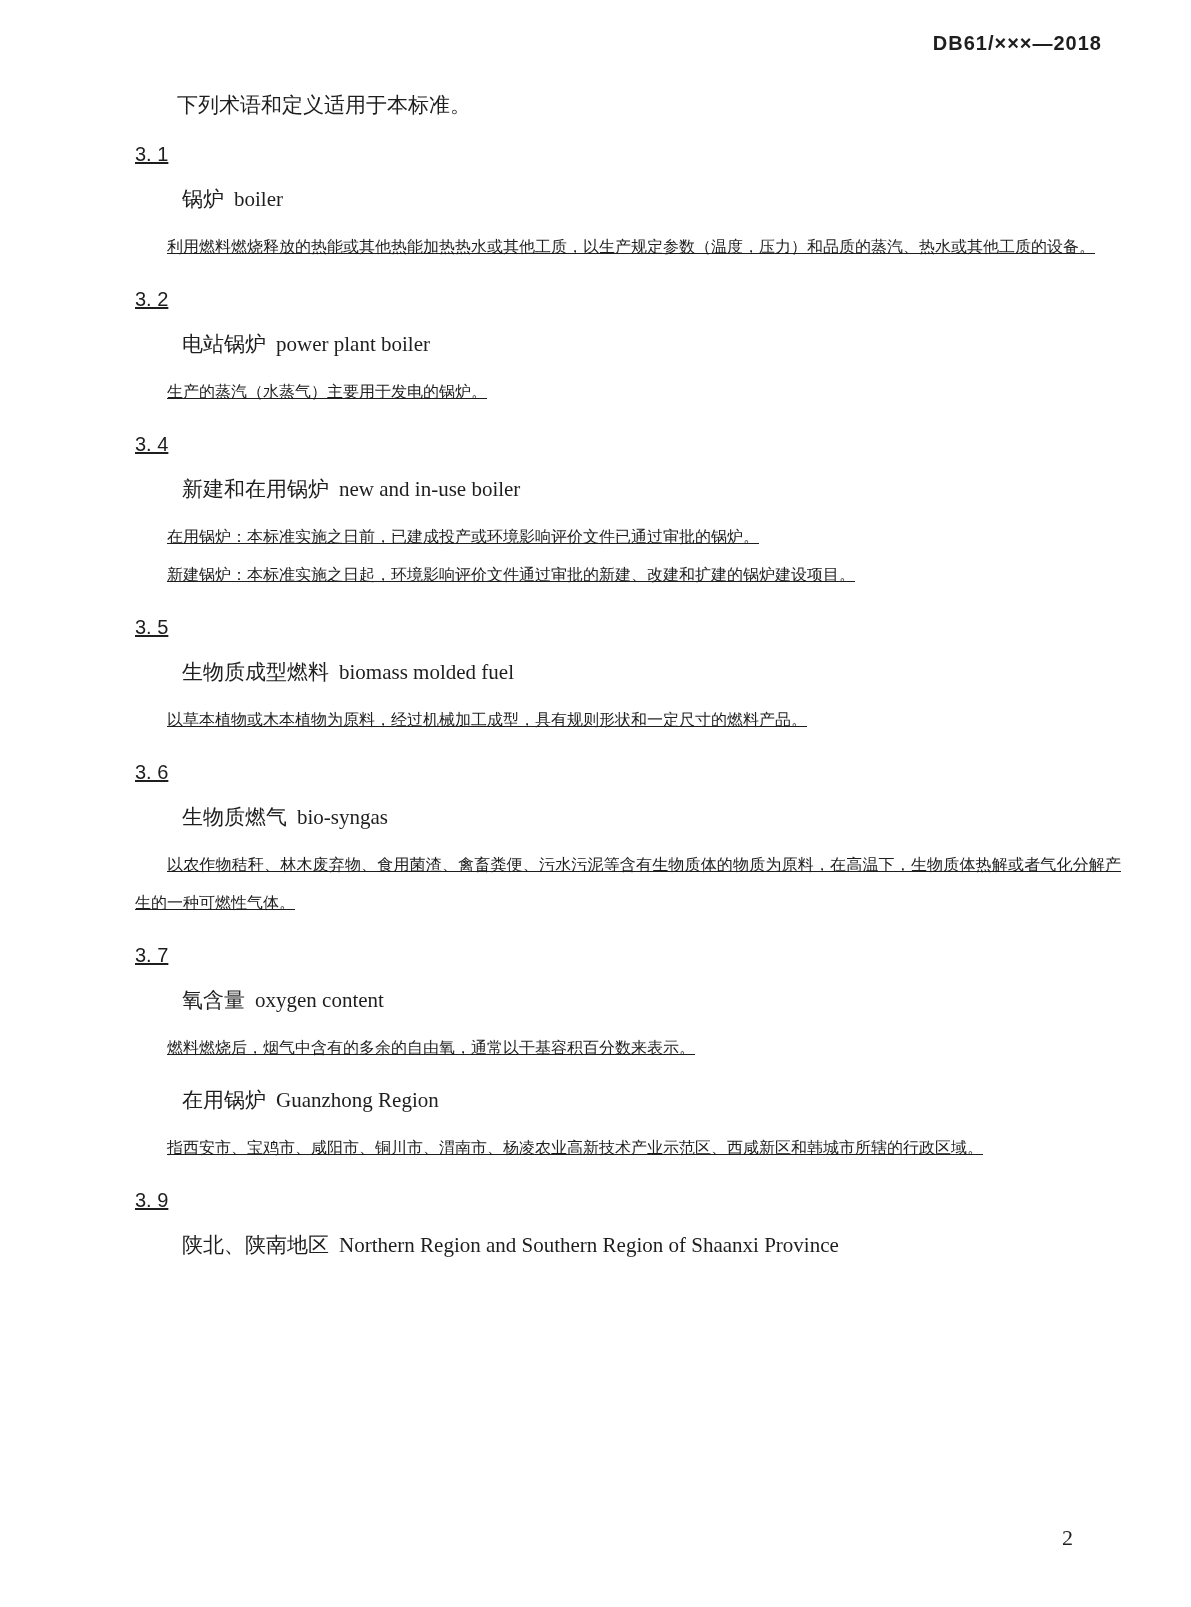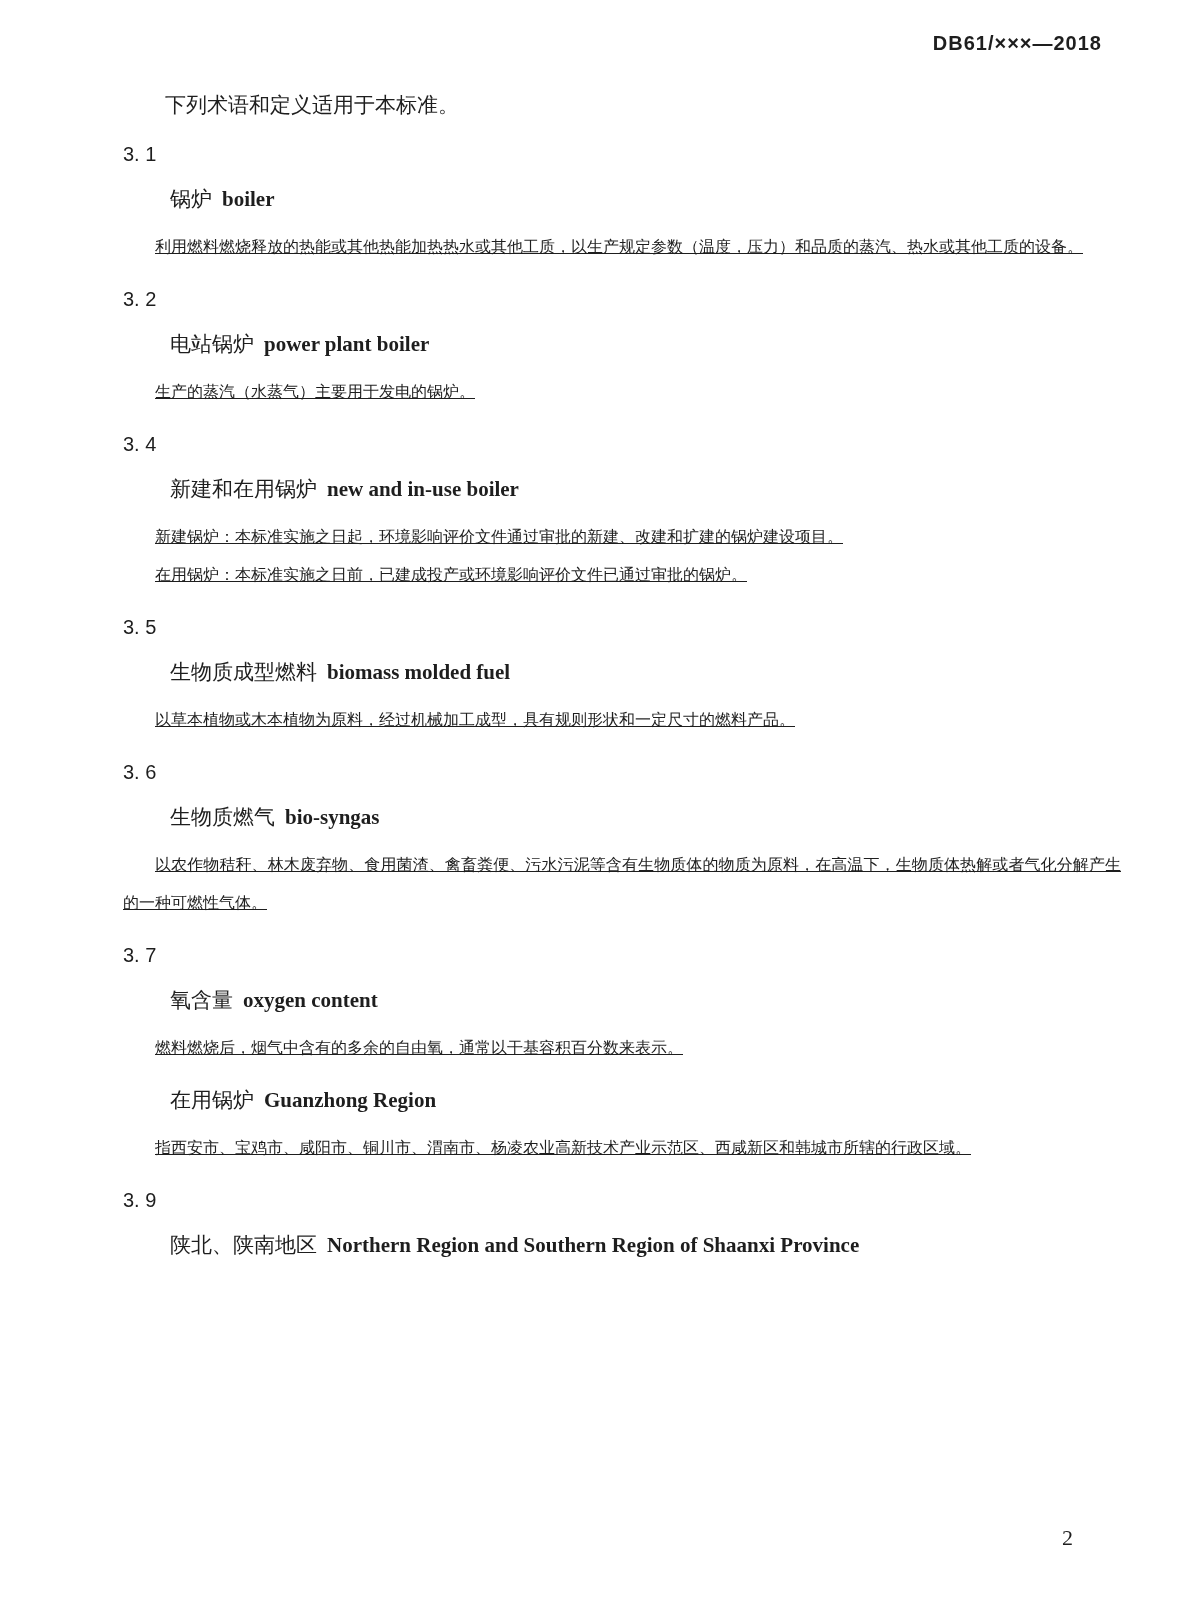--- a/index.html
+++ b/index.html
@@ -17,47 +17,49 @@
     text-align: right;
     font-family: "Liberation Sans", "DejaVu Sans", sans-serif;
     font-weight: 700;
     font-size: 20px;
     line-height: 24px;
     letter-spacing: 1px;
     margin-left: 15px;
   }
   .content {
     padding: 33px 70px 0 123px;
+    margin-left: 12px;
   }
   .intro {
     font-size: 21px;
     line-height: 34px;
     text-indent: 2em;
     text-align: justify;
     margin: 0 0 15px 0;
   }
   .sec-num {
     font-family: "Liberation Sans", "DejaVu Sans", sans-serif;
     font-size: 20px;
     line-height: 34px;
     margin: 0 0 11px 0;
+    text-decoration: underline;
   }
   .term-line {
     font-size: 21px;
     line-height: 34px;
     margin: 0 0 12px 0;
     padding-left: 47px;
   }
   .term-zh {
     font-family: "Liberation Sans", "DejaVu Sans", sans-serif;
     font-weight: 400;
   }
   .term-en {
     font-family: "Liberation Serif", "DejaVu Serif", serif;
-    font-weight: 700;
+    font-weight: 400;
     margin-left: 10px;
   }
   .def { margin: 0 0 16px 0; }
   .def p {
     margin: 0;
     font-size: 16px;
     line-height: 38px;
     text-indent: 2em;
     text-align: justify;
     text-decoration: underline;
@@ -99,22 +101,22 @@
         </div>
   </section>
 
 
   <section class="term-section">
     <div class="sec-num">3. 4</div>
     <div class="term-line">
       <span class="term-zh">新建和在用锅炉</span><span class="term-en">new and in-use boiler</span>
     </div>
     <div class="def">
+          <p>在用锅炉：本标准实施之日前，已建成投产或环境影响评价文件已通过审批的锅炉。</p>
           <p>新建锅炉：本标准实施之日起，环境影响评价文件通过审批的新建、改建和扩建的锅炉建设项目。</p>
-          <p>在用锅炉：本标准实施之日前，已建成投产或环境影响评价文件已通过审批的锅炉。</p>
         </div>
   </section>
 
   <section class="term-section">
     <div class="sec-num">3. 5</div>
     <div class="term-line">
       <span class="term-zh">生物质成型燃料</span><span class="term-en">biomass molded fuel</span>
     </div>
     <div class="def">
           <p>以草本植物或木本植物为原料，经过机械加工成型，具有规则形状和一定尺寸的燃料产品。</p>

